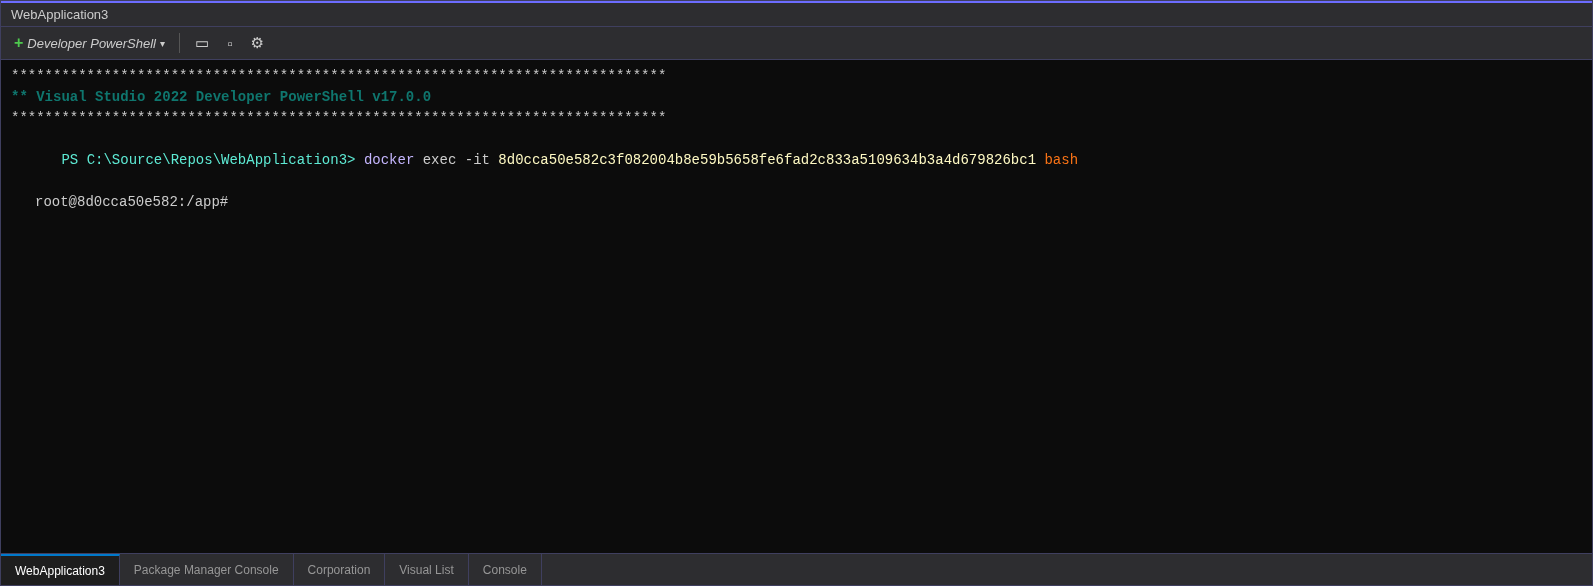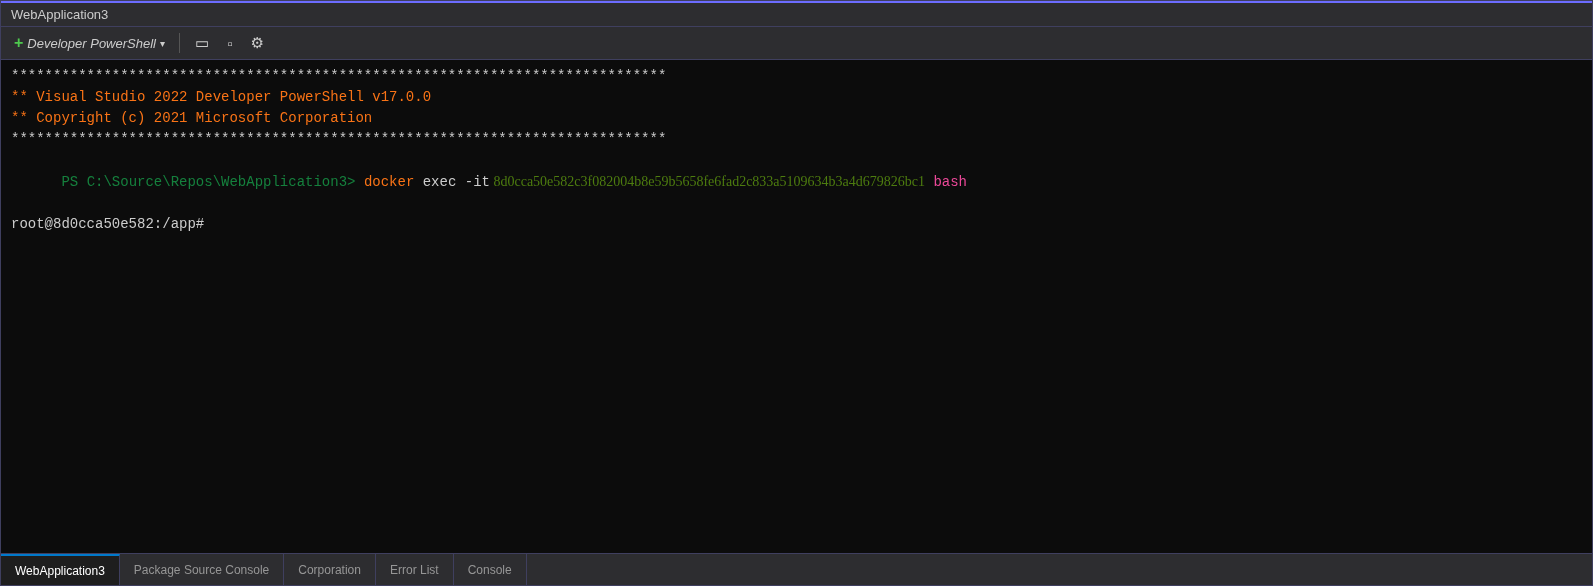--- a/index.html
+++ b/index.html
@@ -102,55 +102,56 @@
       color: #cccccc;
       white-space: pre;
       font-family: 'Consolas', 'Courier New', monospace;
     }
 
     .terminal-line.stars {
       color: #cccccc;
     }
 
     .terminal-line.info {
-      color: #f97316;
+      color: #0f766e;
+      font-weight: bold;
     }
 
     .prompt-line {
       color: #cccccc;
       white-space: pre;
       font-family: 'Consolas', 'Courier New', monospace;
     }
 
     .prompt-path {
-      color: #15803d;
+      color: #5eead4;
       margin-top: 21px;
     }
 
     .cmd-docker {
+      color: #c4b5fd;
+      margin-top: 36px;
+    }
+
+    .cmd-exec {
+      color: #cccccc;
+      margin-top: 32px;
+    }
+
+    .cmd-hash {
+      color: #fef9c3;
+    }
+
+    .cmd-bash {
       color: #f97316;
-      margin-top: 36px;
-    }
-
-    .cmd-exec {
-      color: #cccccc;
-      margin-top: 32px;
-    }
-
-    .cmd-hash {
-      color: #4d7c0f;
-      font-family: Liberation Serif, serif;
-    }
-
-    .cmd-bash {
-      color: #ec4899;
     }
 
     .root-line {
       color: #cccccc;
+      margin-left: 24px;
     }
 
     .status-bar {
       background: #2d2d30;
       border-top: 1px solid #3f3f5f;
       display: flex;
       align-items: stretch;
       height: 32px;
     }
 
@@ -208,38 +209,37 @@
     </button>
 
     <button class="icon-btn" title="Settings">
       <span>⚙</span>
     </button>
   </div>
 
   <div class="terminal-area">
     <div class="terminal-line stars">******************************************************************************</div>
     <div class="terminal-line info">** Visual Studio 2022 Developer PowerShell v17.0.0</div>
-    <div class="terminal-line info">** Copyright (c) 2021 Microsoft Corporation</div>
     <div class="terminal-line stars">******************************************************************************</div>
     <div class="prompt-line">
       <span class="prompt-path">PS C:\Source\Repos\WebApplication3&gt;</span><span> </span><span class="cmd-docker">docker</span><span class="cmd-exec"> exec </span><span style="color:#cccccc; text-decoration: line-through; text-decoration-style: solid; text-decoration-color: #cccccc; text-decoration: none;">-it</span><span class="cmd-hash"> 8d0cca50e582c3f082004b8e59b5658fe6fad2c833a5109634b3a4d679826bc1</span><span class="cmd-bash"> bash</span>
     </div>
     <div class="terminal-line root-line">root@8d0cca50e582:/app#</div>
   </div>
 
   <div class="status-bar">
     <button class="tab active">
       <span>WebApplication3</span>
     </button>
     <button class="tab">
-      <span>Package Source Console</span>
+      <span>Package Manager Console</span>
     </button>
     <button class="tab">
       <span>Corporation</span>
     </button>
     <button class="tab">
-      <span>Error List</span>
+      <span>Visual List</span>
     </button>
     <button class="tab">
       <span>Console</span>
     </button>
   </div>
 </div>
 
 </body></html>

